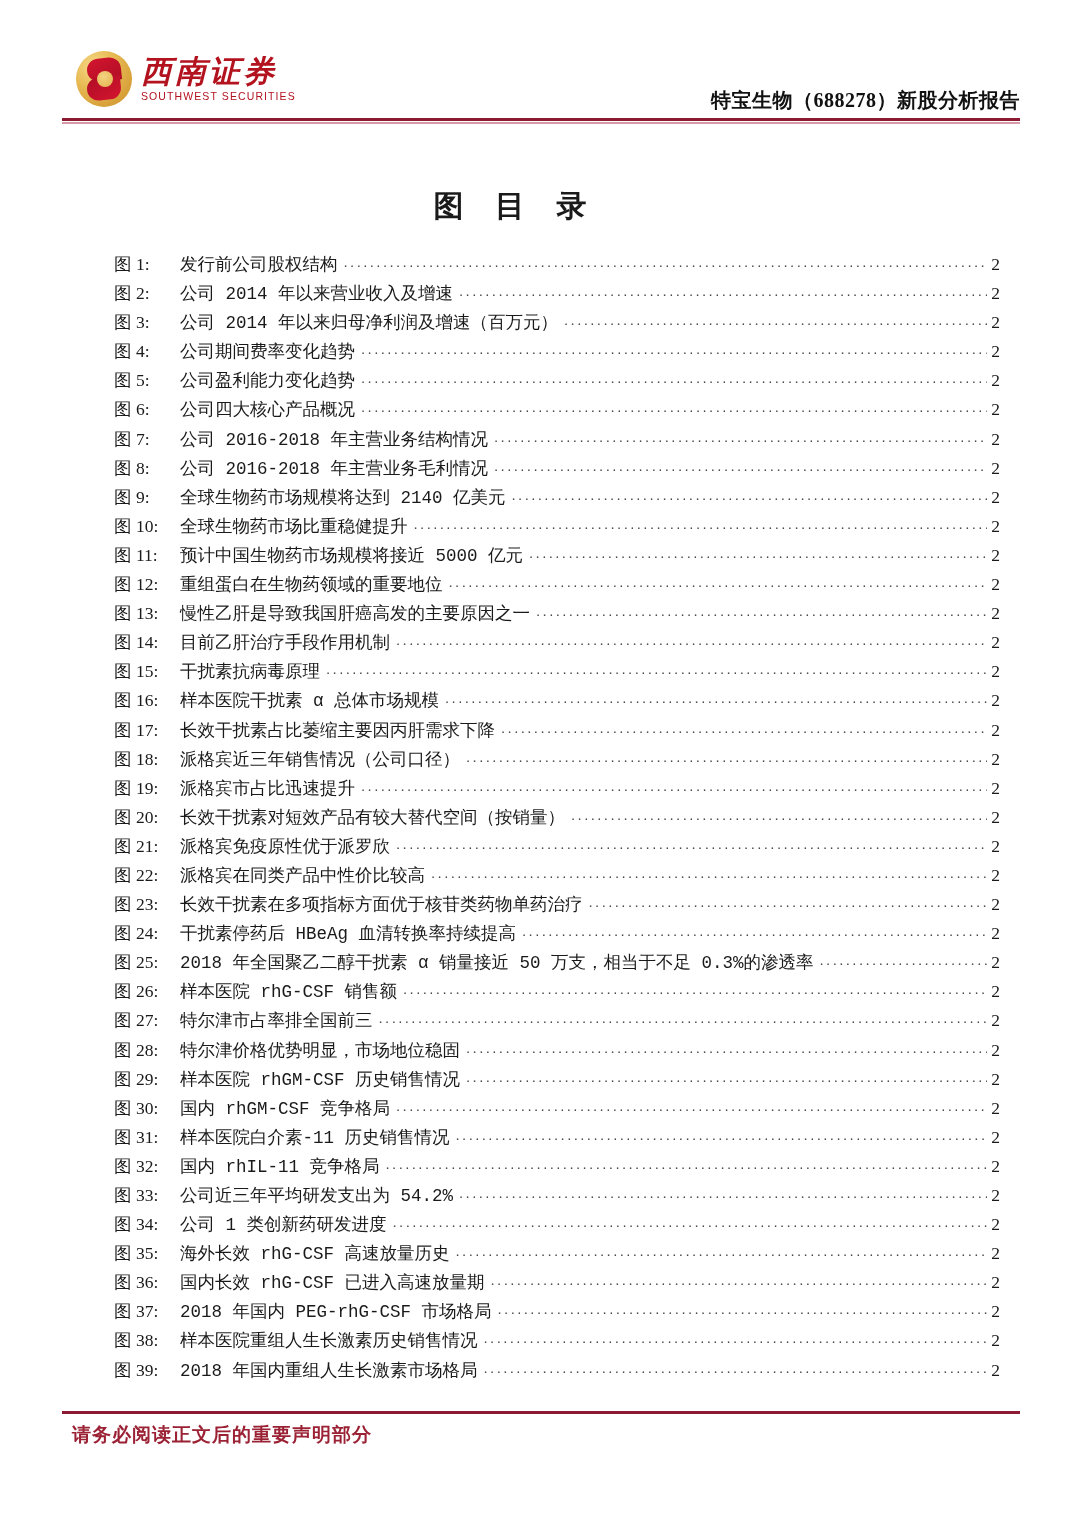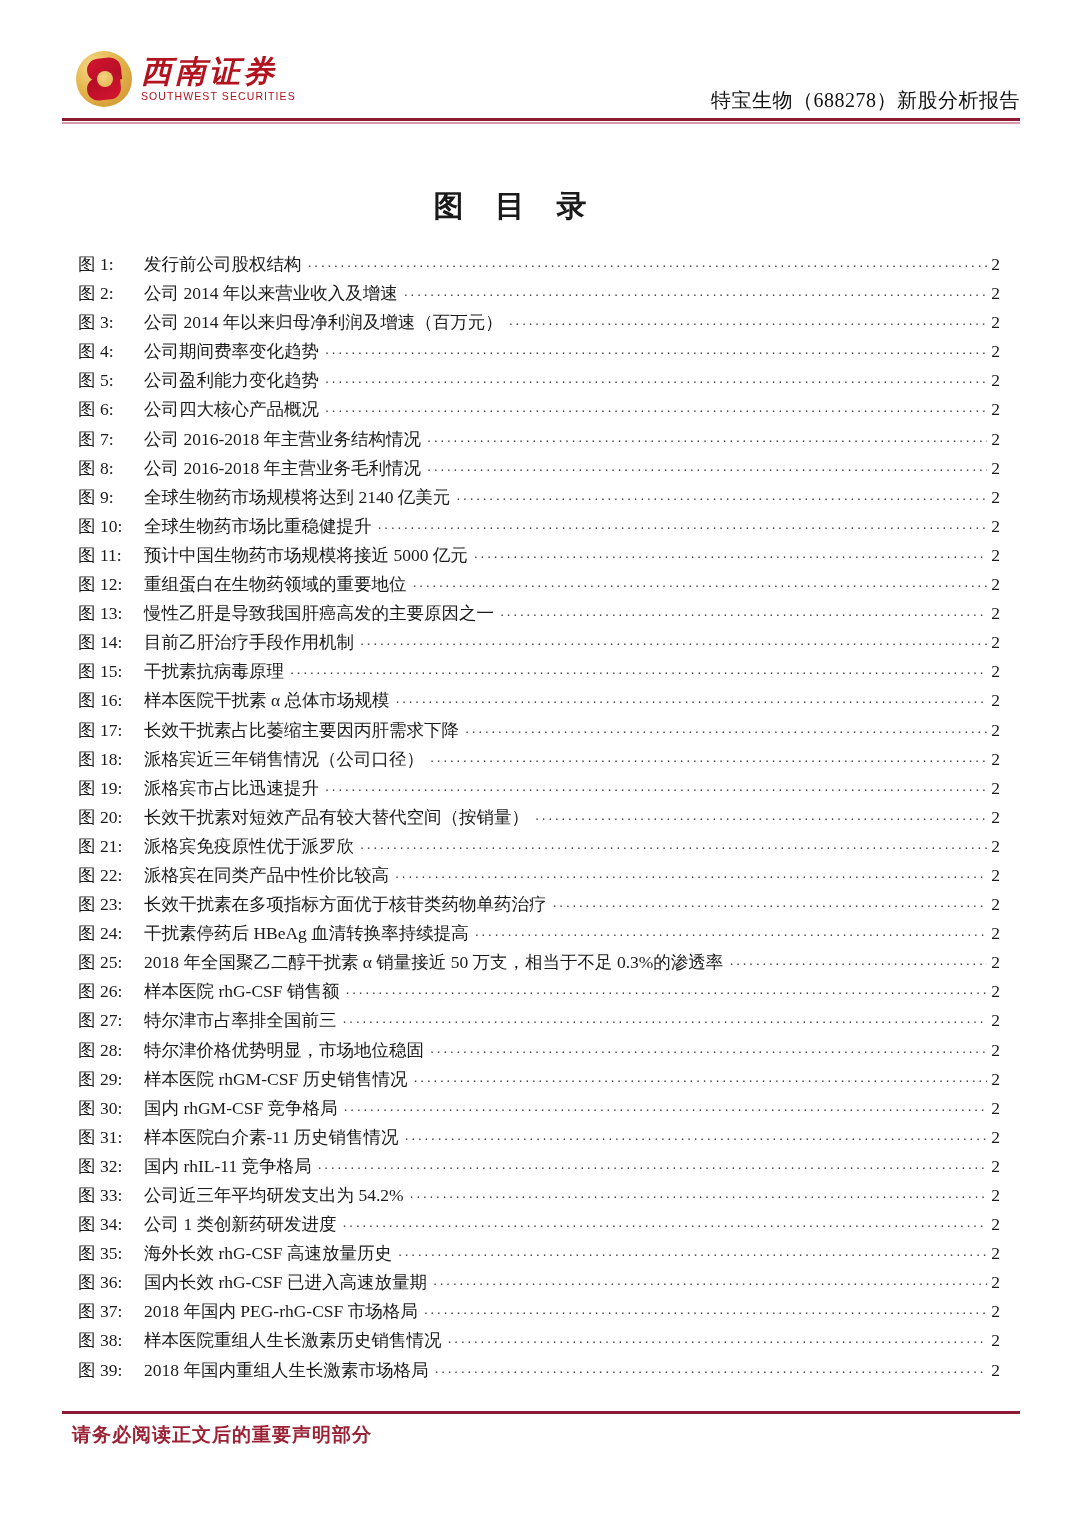--- a/index.html
+++ b/index.html
@@ -99,21 +99,21 @@
     font-size: 10.5px;
     font-weight: 400;
     color: #b3121f;
     letter-spacing: 1.1px;
     margin-top: 4px;
   }
 
   .header-title {
     font-family: "Liberation Serif", "DejaVu Serif", serif;
     font-size: 20px;
-    font-weight: 400;
+    font-weight: 700;
     color: #111111;
     letter-spacing: 0.5px;
     align-self: flex-end;
     padding-bottom: 4px;
   }
 
   .rule-top {
     position: absolute;
     left: 62px;
     top: 118px;
@@ -159,24 +159,25 @@
     font-size: 17.5px;
     line-height: 29.1px;
     color: #1a1a1a;
     white-space: nowrap;
   }
 
   .toc-num {
     flex: 0 0 auto;
     width: 66px;
     font-family: "Liberation Serif", "DejaVu Serif", serif;
+    margin-left: 36px;
   }
   .toc-label {
     flex: 0 0 auto;
-    font-family: Liberation Serif, serif;
+    font-family: Liberation Mono, monospace;
   }
   .toc-dots {
     flex: 1 1 auto;
     min-width: 8px;
     overflow: hidden;
     margin: 0 3px 0 6px;
     position: relative;
     top: -3px;
     font-family: "Liberation Sans", sans-serif;
     font-size: 15px;

